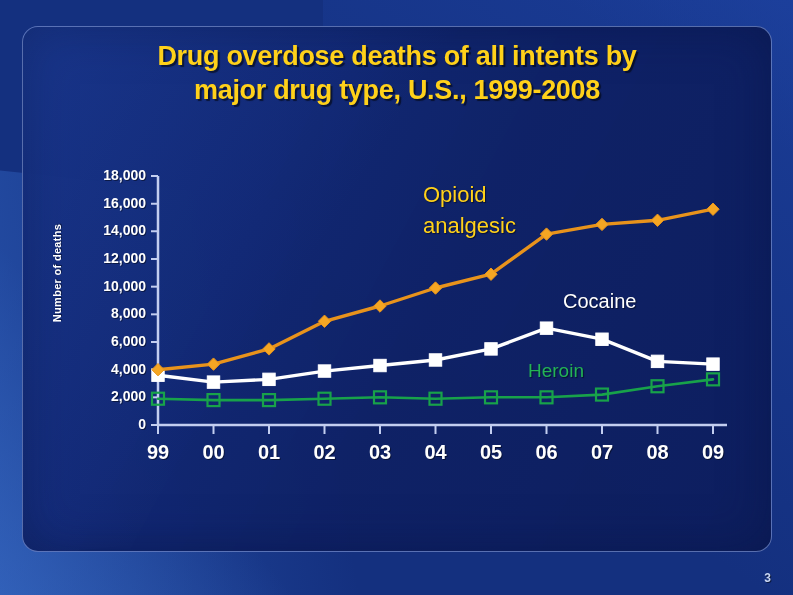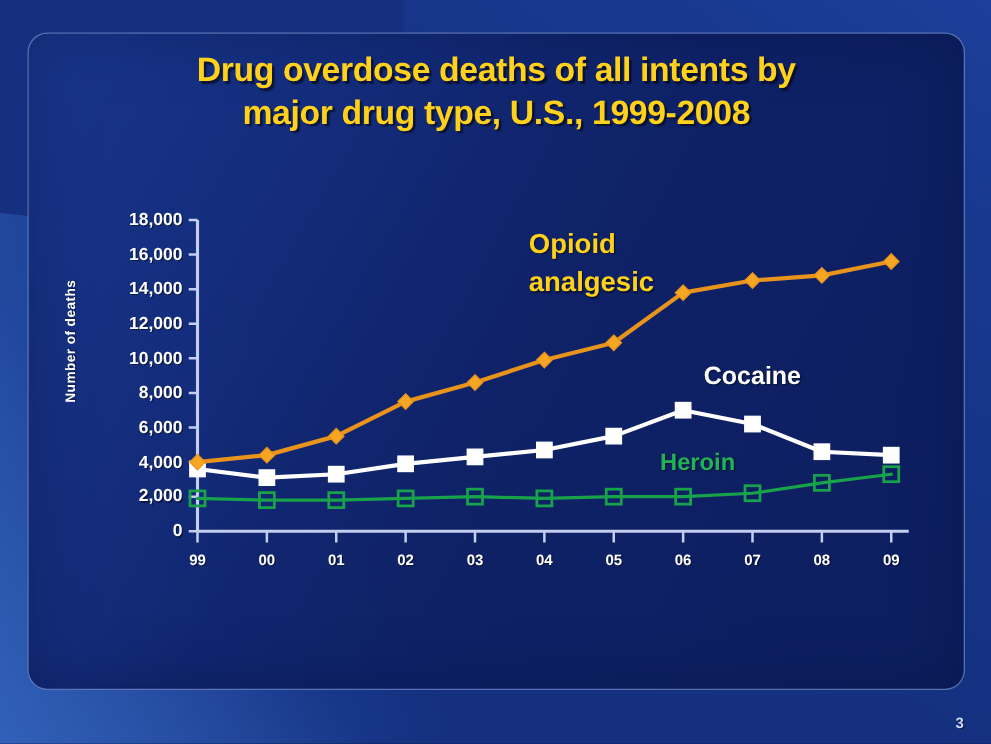--- a/index.html
+++ b/index.html
@@ -130,30 +130,30 @@
     color: #ffffff;
     font-size: 14px;
     font-weight: bold;
     text-align: right;
     text-shadow: 1px 1px 0 rgba(0,0,0,0.45);
     width: 70px;
   }
   .xtick-label {
     position: absolute;
     color: #ffffff;
-    font-size: 12px;
+    font-size: 20px;
     font-weight: bold;
     text-align: center;
     width: 40px;
     text-shadow: 1px 1px 0 rgba(0,0,0,0.45);
   }
   .series-label {
     position: absolute;
     font-size: 20px;
-    font-weight: bold;
+    font-weight: normal;
     white-space: nowrap;
     text-shadow: 1px 1px 1px rgba(0,0,0,0.5);
   }
 
   
   #slide-number {
     position: absolute;
     right: 22px;
     bottom: 10px;
     color: #c9d6f2;

